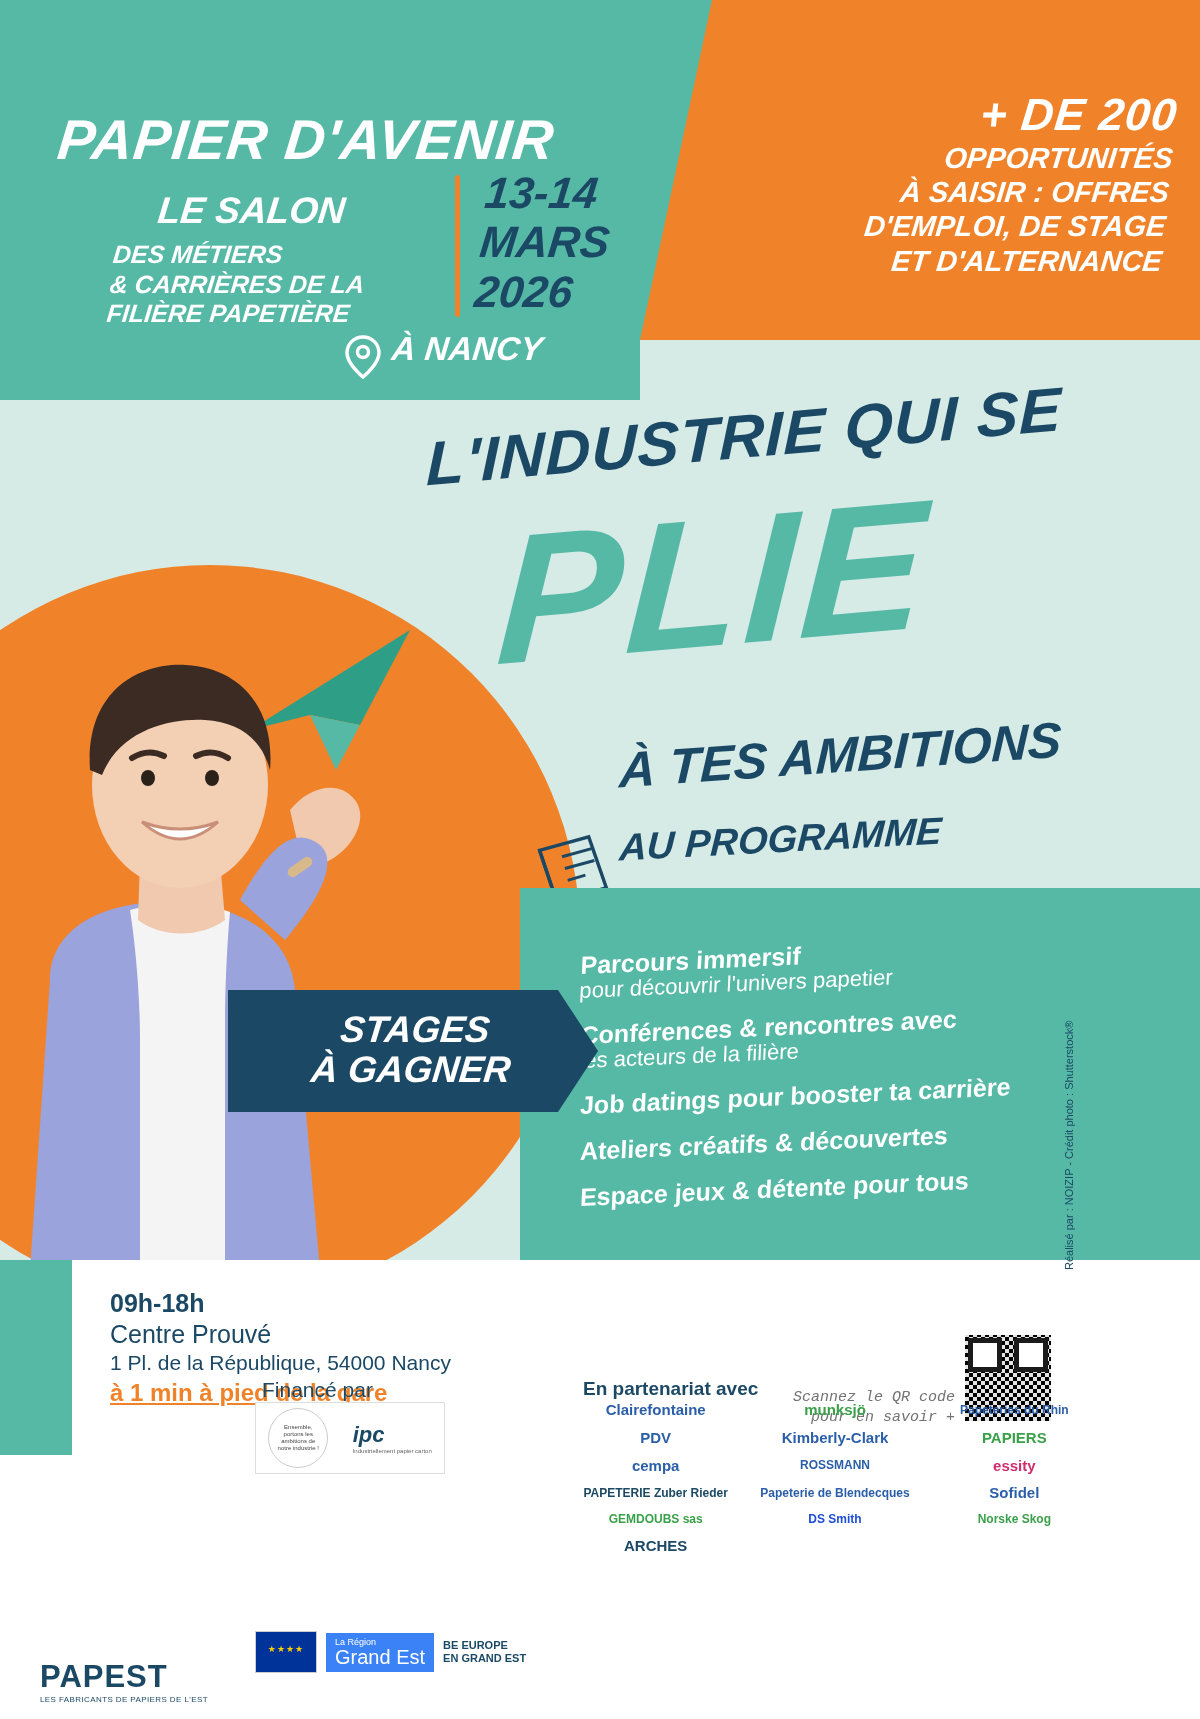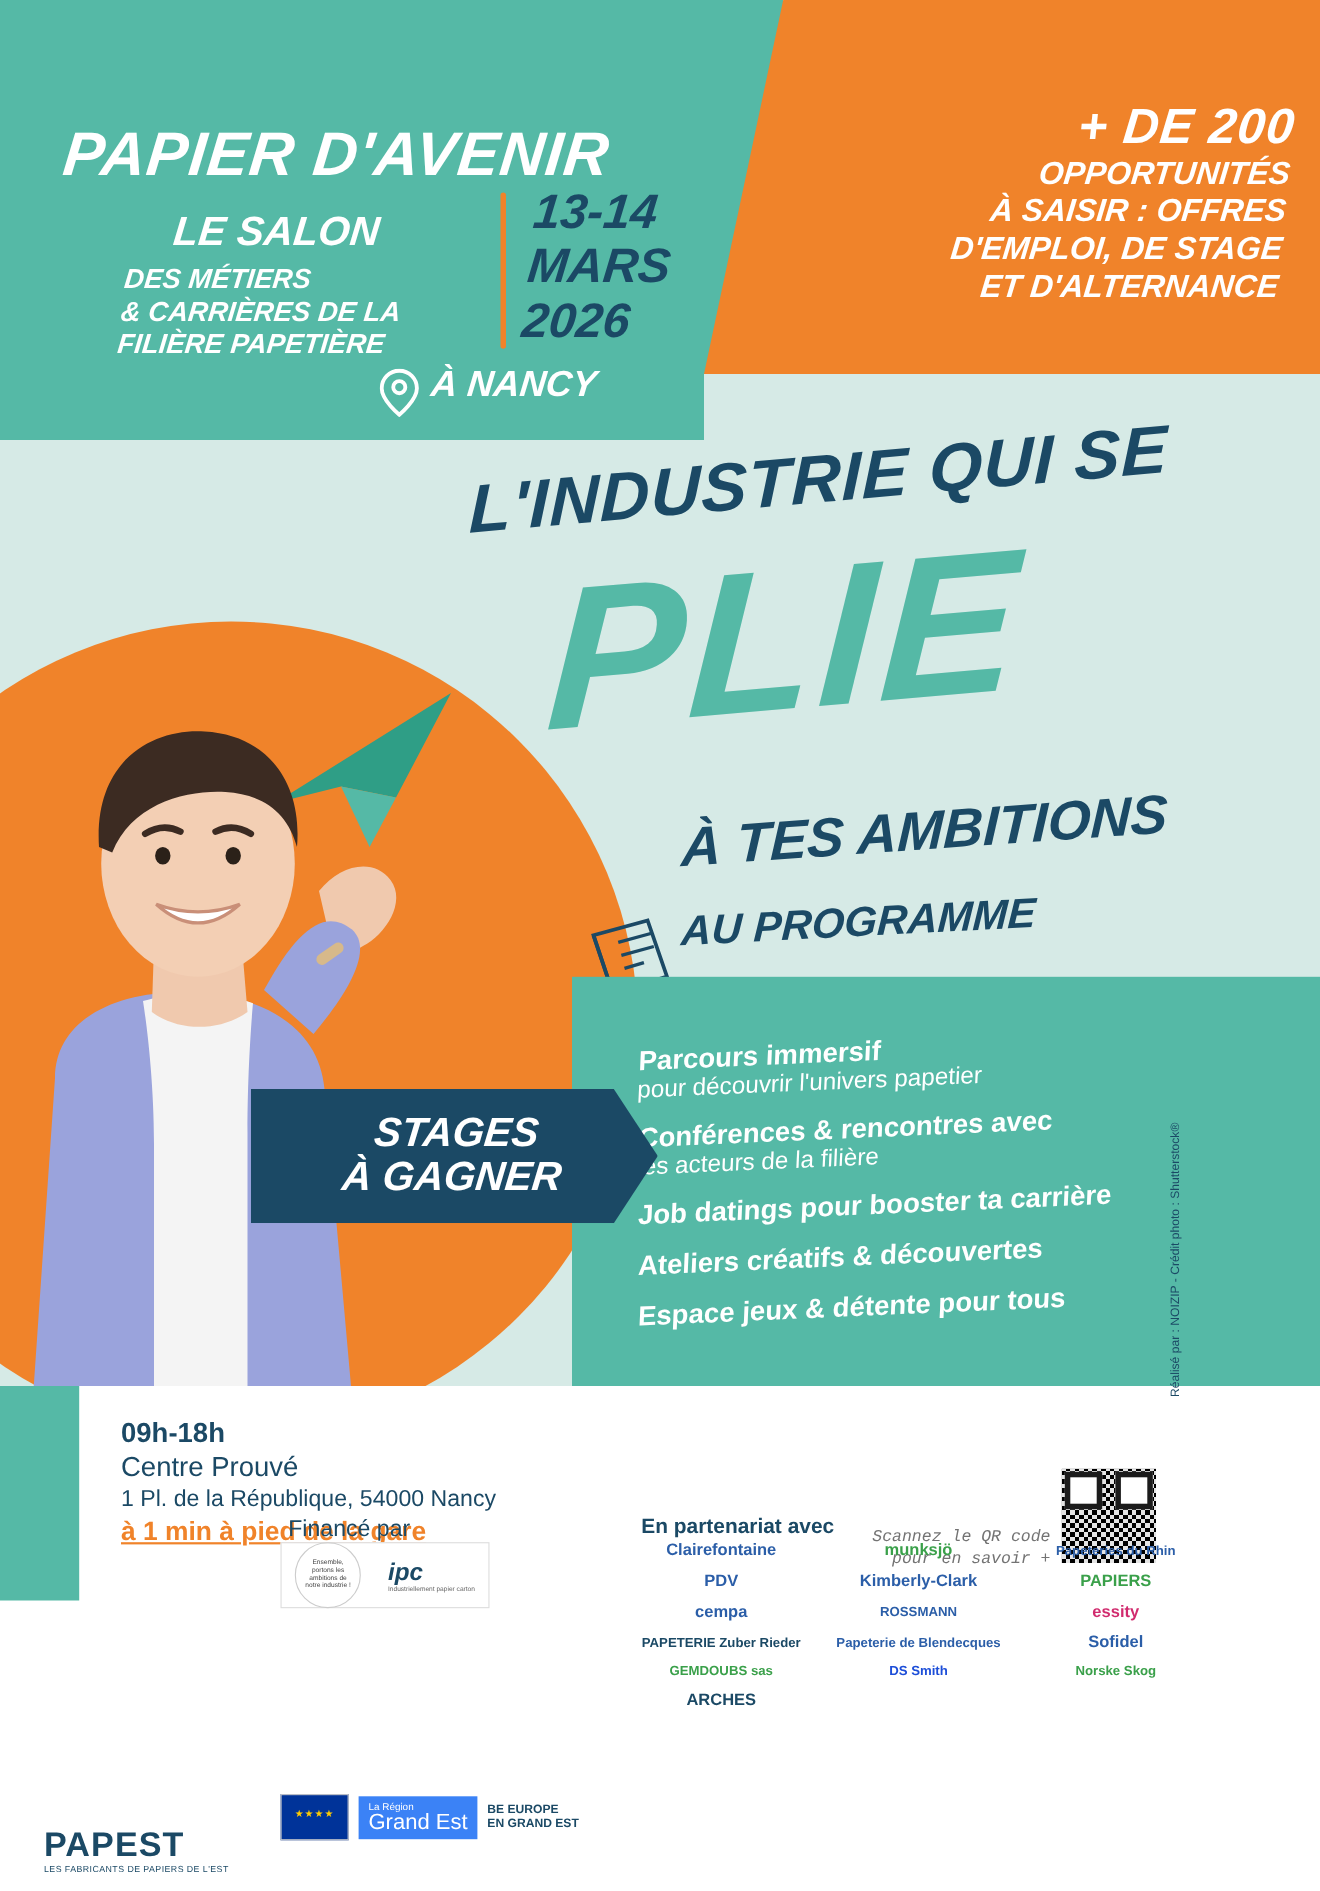--- a/index.html
+++ b/index.html
@@ -188,21 +188,21 @@
   
   .fin-title {
     position: absolute; left: 262px; top: 1378px;
     font-size: 21px; font-weight: normal; color: #1b4965;
   }
   .part-title {
     position: absolute; left: 583px; top: 1378px;
     font-size: 19px; font-weight: bold; color: #1b4965;
   }
   .fin-logos {
-    position: absolute; left: 255px; top: 1402px; width: 190px; height: 60px;
+    position: absolute; left: 255px; top: 1402px; width: 190px; height: 72px;
     border: 1px solid #dddddd; display: flex; align-items: center;
     justify-content: space-around; background: #fff;
   }
   .circ-logo {
     width: 60px; height: 60px; border-radius: 50%; border: 1px solid #cccccc;
     font-size: 6px; color: #444; display: flex; align-items: center;
     justify-content: center; text-align: center; padding: 6px; line-height: 1.15;
   }
   .ipc-logo { font-size: 22px; font-weight: bold; color: #1b4965; font-style: italic; }
   .ipc-logo small { display: block; font-size: 6px; font-weight: normal; font-style: normal; color: #666; }

